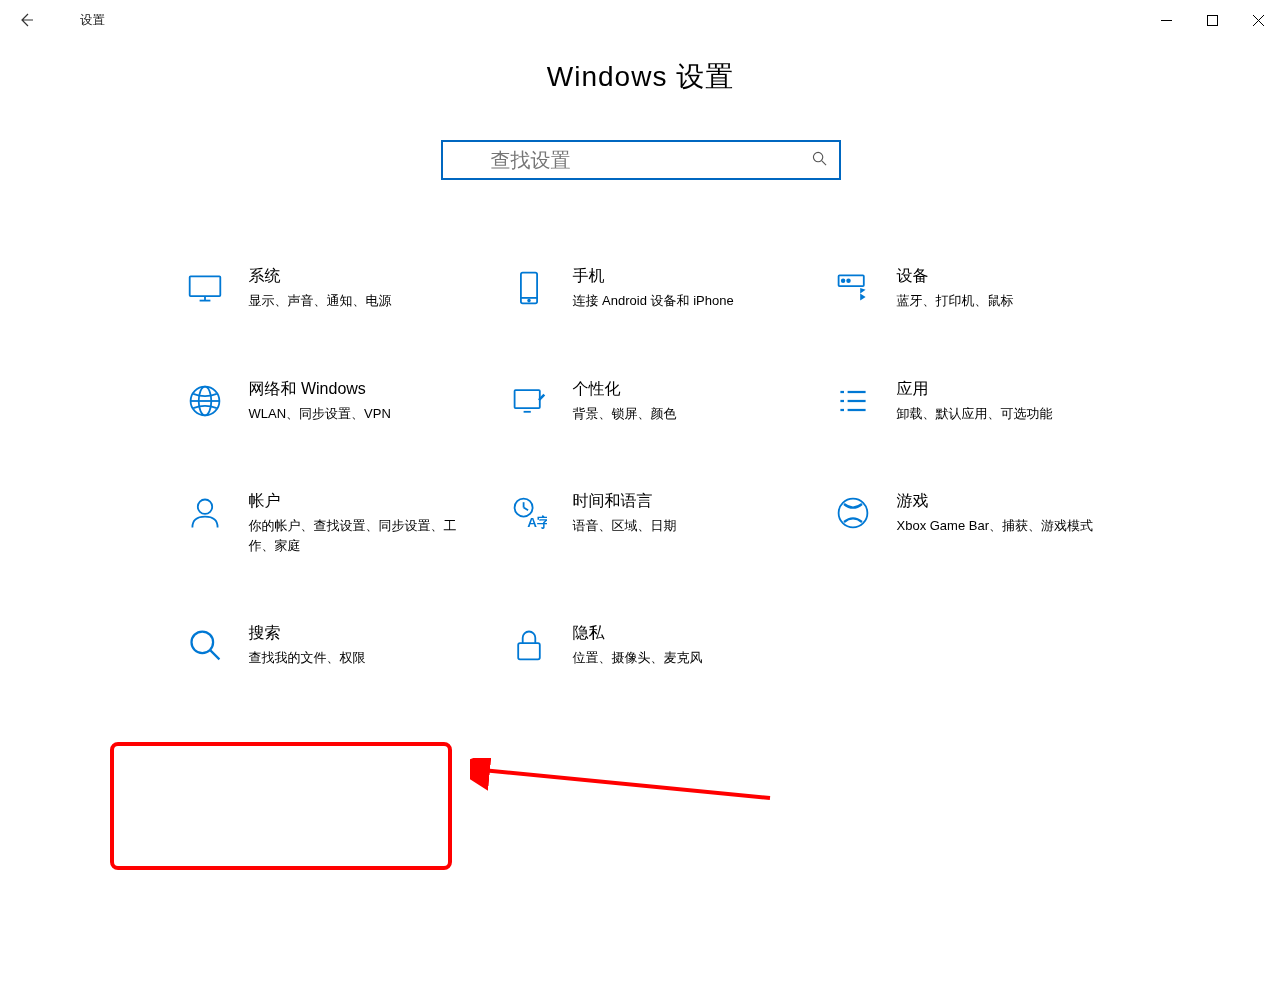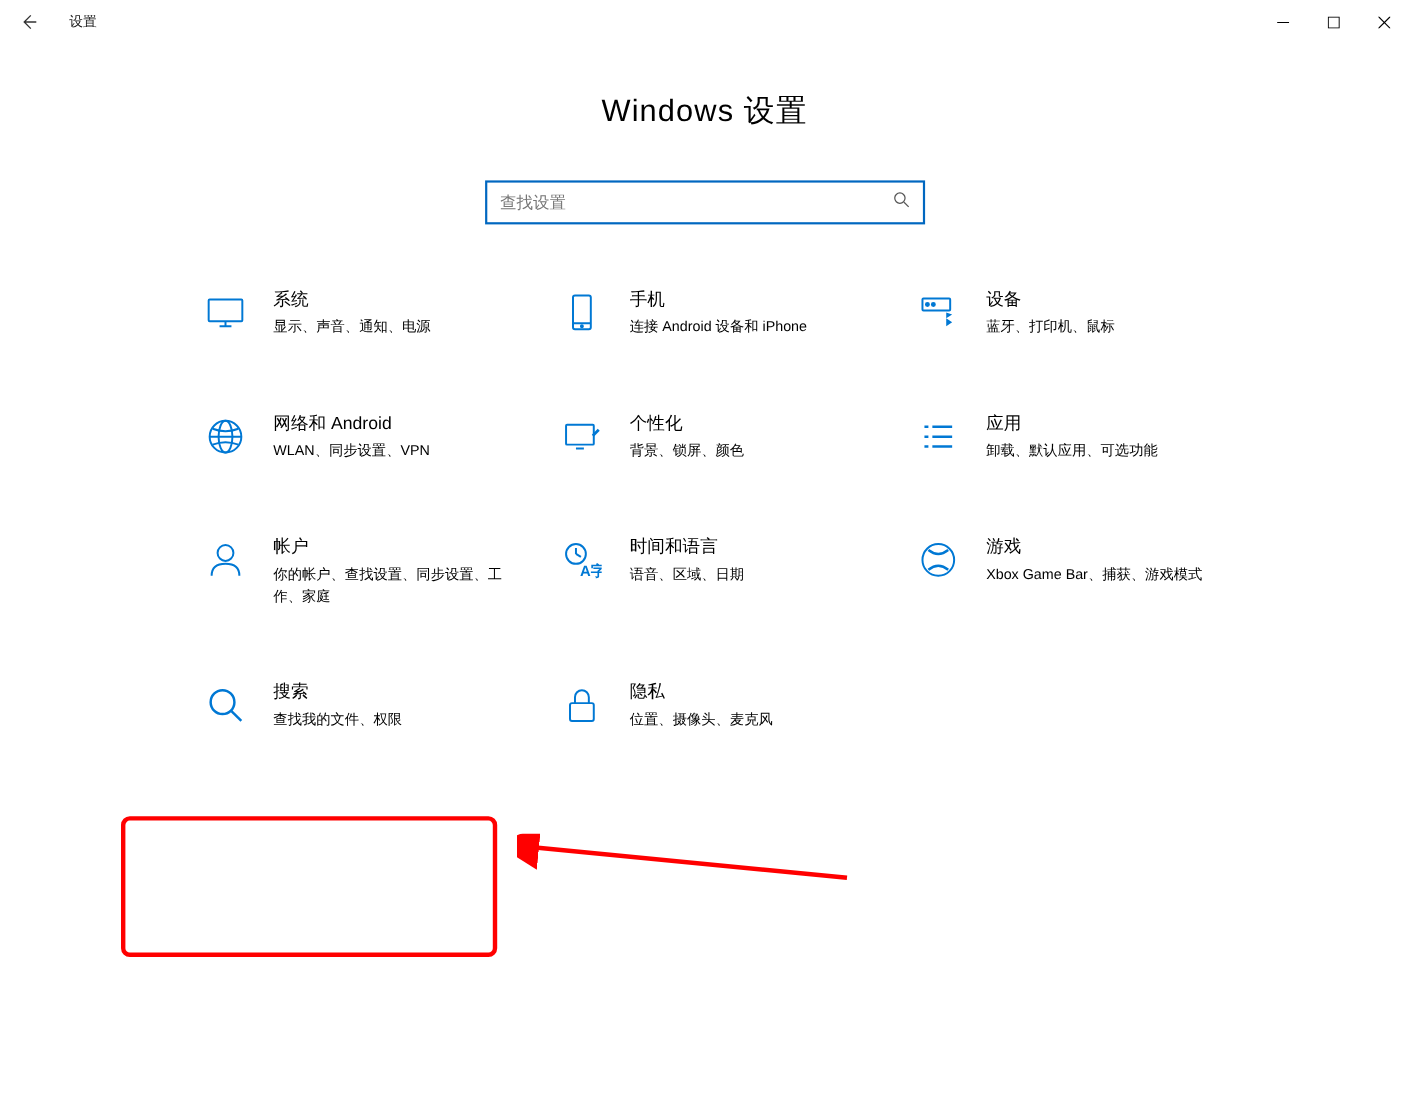--- a/index.html
+++ b/index.html
@@ -14,21 +14,21 @@
     .titlebar {
       height: 40px;
       display: flex;
       align-items: center;
       justify-content: space-between;
       padding: 0 0 0 12px;
     }
     .titlebar-left {
       display: flex;
       align-items: center;
-      gap: 23px;
+      gap: 40px;
     }
     .back-btn {
       width: 28px;
       height: 28px;
       display: flex;
       align-items: center;
       justify-content: center;
       font-size: 16px;
       cursor: pointer;
     }
@@ -47,53 +47,54 @@
       align-items: center;
       justify-content: center;
       cursor: pointer;
     }
     .win-btn svg { width: 11px; height: 11px; }
     .page-title {
       text-align: center;
       font-size: 28px;
       font-weight: 300;
       color: #000;
-      margin-top: 42px;
+      margin-top: 18px;
       letter-spacing: 1px;
     }
     .search-wrap {
       display: flex;
       justify-content: center;
       margin-top: 44px;
     }
     .search-box {
       width: 400px;
       height: 40px;
       border: 2px solid #0067c0;
       display: flex;
       align-items: center;
       padding: 0 12px;
     }
     .search-input {
       flex: 1;
       border: none;
       outline: none;
-      font-size: 15px;
+      font-size: 20px;
       color: #666;
       font-family: inherit;
+      margin-left: 36px;
     }
     .search-input::placeholder { color: #767676; }
     .search-icon { color: #444; }
     .tiles {
       display: grid;
       grid-template-columns: repeat(3, 320px);
       column-gap: 4px;
       row-gap: 60px;
       justify-content: center;
-      margin-top: 54px;
+      margin-top: 82px;
       padding: 0 30px;
     }
     .tile {
       display: flex;
       align-items: flex-start;
       gap: 26px;
       padding: 4px 8px 4px 26px;
       cursor: pointer;
     }
     .tile-icon {
@@ -221,21 +222,21 @@
   <div class="tile">
     <div class="tile-icon">
       <svg viewBox="0 0 40 40" fill="none" stroke="#0078d4" stroke-width="2">
         <circle cx="20" cy="20" r="16"></circle>
           <ellipse cx="20" cy="20" rx="7" ry="16"></ellipse>
           <line x1="4" y1="20" x2="36" y2="20"></line>
           <path d="M7 12 Q20 17 33 12 M7 28 Q20 23 33 28"></path>
       </svg>
     </div>
     <div class="tile-text">
-      <div class="tile-title">网络和 Android</div>
+      <div class="tile-title">网络和 Windows</div>
       <div class="tile-desc">WLAN、同步设置、VPN</div>
     </div>
   </div>
 
   <div class="tile">
     <div class="tile-icon">
       <svg viewBox="0 0 40 40" fill="none" stroke="#0078d4" stroke-width="2">
         <rect x="4" y="8" width="28" height="20" rx="1"></rect>
           <path d="M32 20 L38 14 L36 12 L30 18 Z" fill="#0078d4" stroke="none"></path>
           <line x1="14" y1="32" x2="22" y2="32"></line>

